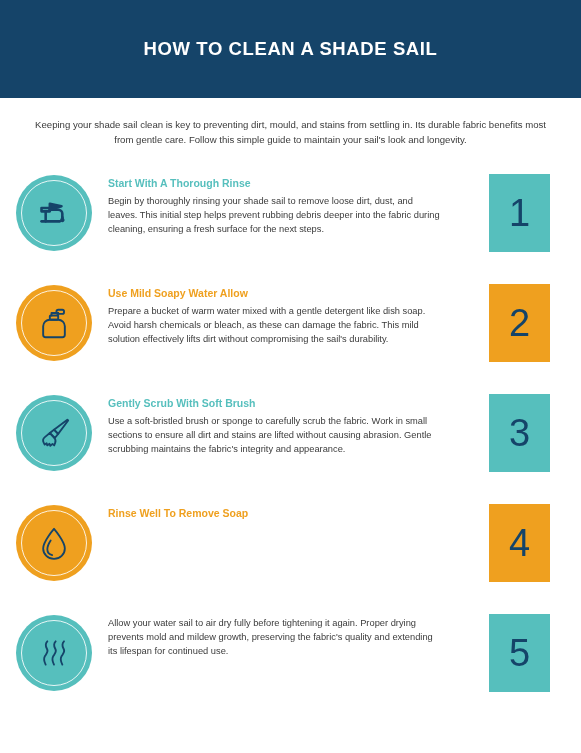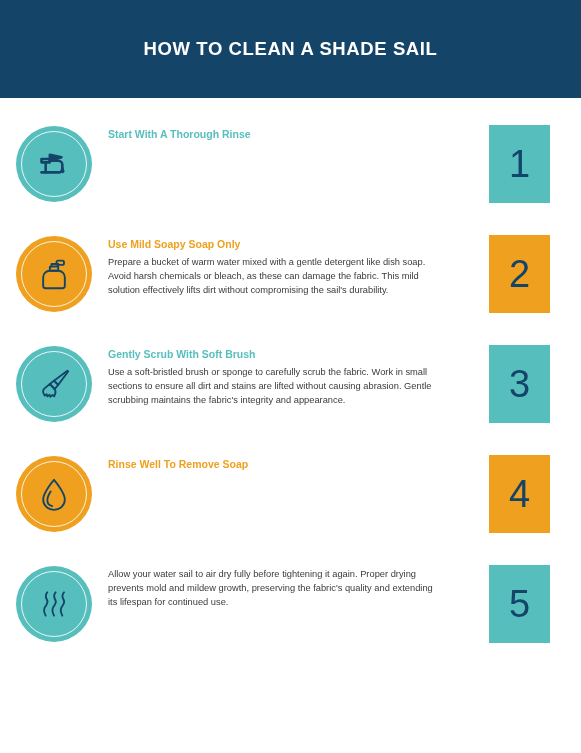--- a/index.html
+++ b/index.html
@@ -146,20 +146,23 @@
 </style>
 </head>
 <body>
 
 <div class="page">
 
   <div class="header">
     <div class="header-title">HOW TO CLEAN A SHADE SAIL</div>
   </div>
 
+  <div class="intro">
+    <div class="intro-text">Keeping your shade sail clean is key to preventing dirt, mould, and stains from settling in. Its durable fabric benefits most from gentle care. Follow this simple guide to maintain your sail's look and longevity.</div>
+  </div>
 
   <div class="steps">
 
     <div class="step">
       <div class="badge-wrap">
         <div class="badge t-teal">
           <span>
             <svg width="40" height="40" viewBox="0 0 48 48" fill="none" stroke="#154469" stroke-width="3.1" stroke-linecap="round" stroke-linejoin="round">
               <path d="M9 18 h10 v4 h-10 z"></path>
               <path d="M14 22 v12"></path>
@@ -167,20 +170,21 @@
               <path d="M19 20 h10 a5 5 0 0 1 5 5 v4"></path>
               <path d="M19 13 l14 3 -14 4 z" fill="#154469" stroke="#154469"></path>
               <path d="M34 29 v3"></path>
               <path d="M34 35 c-1.6 0 -2.7 -1.3 -2.7 -2.6 c0 -1.4 1.6 -3 2.7 -4.3 c1.1 1.3 2.7 2.9 2.7 4.3 c0 1.3 -1.1 2.6 -2.7 2.6 z" fill="#154469" stroke="none"></path>
             </svg>
           </span>
         </div>
       </div>
       <div class="step-body">
         <div class="step-title c-teal">Start With A Thorough Rinse</div>
+        <div class="step-desc">Begin by thoroughly rinsing your shade sail to remove loose dirt, dust, and leaves. This initial step helps prevent rubbing debris deeper into the fabric during cleaning, ensuring a fresh surface for the next steps.</div>
       </div>
       <div class="num-wrap">
         <div class="num-box t-teal">1</div>
       </div>
     </div>
 
     <div class="step">
       <div class="badge-wrap">
         <div class="badge t-orange">
           <span>
@@ -188,21 +192,21 @@
               <path d="M19 20 h10 a8 8 0 0 1 8 8 v10 a3 3 0 0 1 -3 3 h-20 a3 3 0 0 1 -3 -3 v-10 a8 8 0 0 1 8 -8 z"></path>
               <rect x="19" y="15" width="10" height="5" rx="1"></rect>
               <path d="M21 15 v-3 h8"></path>
               <path d="M29 8 h5 a2 2 0 0 1 2 2 v1 a2 2 0 0 1 -2 2 h-5 a2 2 0 0 1 -2 -2 v-1 a2 2 0 0 1 2 -2 z"></path>
               <path d="M29 12 v3"></path>
             </svg>
           </span>
         </div>
       </div>
       <div class="step-body">
-        <div class="step-title c-orange">Use Mild Soapy Soap Only</div>
+        <div class="step-title c-orange">Use Mild Soapy Water Allow</div>
         <div class="step-desc">Prepare a bucket of warm water mixed with a gentle detergent like dish soap. Avoid harsh chemicals or bleach, as these can damage the fabric. This mild solution effectively lifts dirt without compromising the sail's durability.</div>
       </div>
       <div class="num-wrap">
         <div class="num-box t-orange">2</div>
       </div>
     </div>
 
     <div class="step">
       <div class="badge-wrap">
         <div class="badge t-teal">

